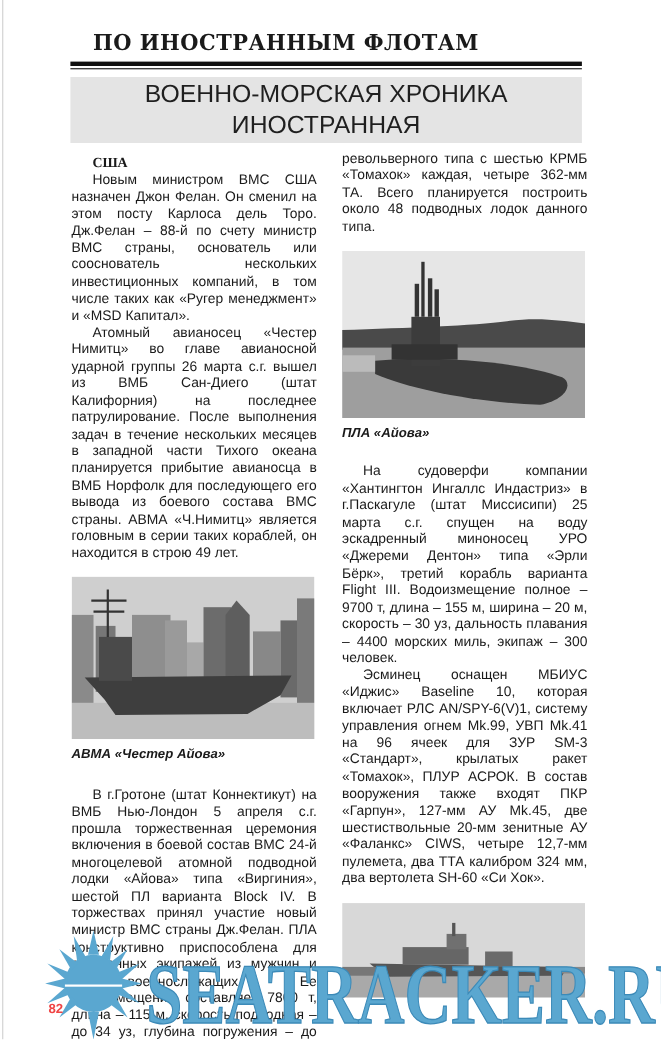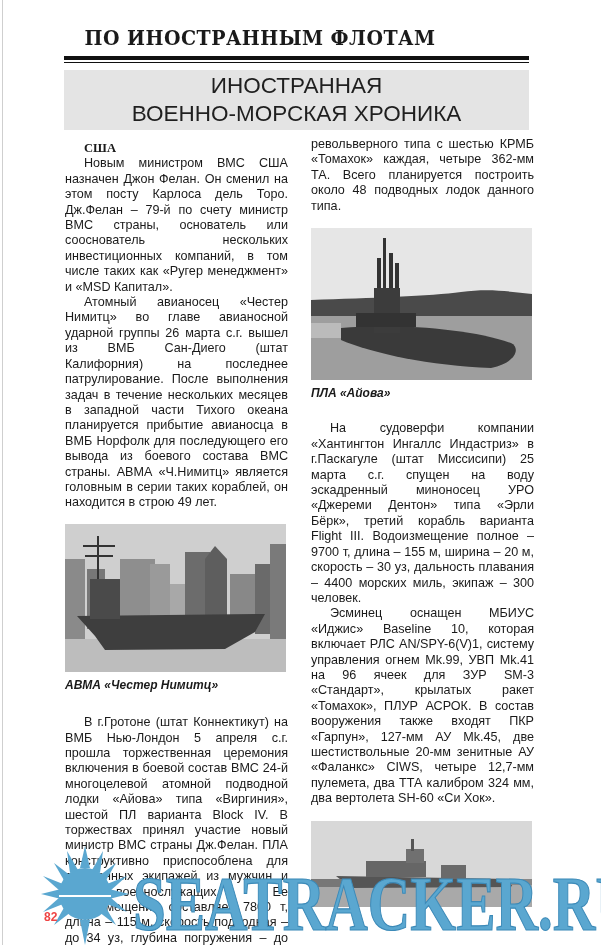--- a/index.html
+++ b/index.html
@@ -33,27 +33,27 @@
 </head>
 <body>
 
 <div class="left-edge"></div>
 
 <div class="section-title">ПО ИНОСТРАННЫМ ФЛОТАМ</div>
 <div class="rule-thick"></div>
 <div class="rule-thin"></div>
 
 <div class="headline-box">
+  <div>ВОЕННО-МОРСКАЯ ХРОНИКА</div>
   <div>ИНОСТРАННАЯ</div>
-  <div>ВОЕННО-МОРСКАЯ ХРОНИКА</div>
 </div>
 
 <div class="col col-left">
   <p class="country">США</p>
-  <p>Новым министром ВМС США назначен Джон Фелан. Он сменил на этом посту Карлоса дель Торо. Дж.Фелан – 79-й по счету министр ВМС страны, основатель или сооснователь нескольких инвестиционных компаний, в том числе таких как «Ругер менеджмент» и «MSD Капитал».</p>
+  <p>Новым министром ВМС США назначен Джон Фелан. Он сменил на этом посту Карлоса дель Торо. Дж.Фелан – 88-й по счету министр ВМС страны, основатель или сооснователь нескольких инвестиционных компаний, в том числе таких как «Ругер менеджмент» и «MSD Капитал».</p>
   <p>Атомный авианосец «Честер Нимитц» во главе авианосной ударной группы 26 марта с.г. вышел из ВМБ Сан-Диего (штат Калифорния) на последнее патрулирование. После выполнения задач в течение нескольких месяцев в западной части Тихого океана планируется прибытие авианосца в ВМБ Норфолк для последующего его вывода из боевого состава ВМС страны. АВМА «Ч.Нимитц» является головным в серии таких кораблей, он находится в строю 49 лет.</p>
   <div style="height:13px"></div>
   <div class="photo" style="height:148px">
     <svg width="221" height="148" viewBox="0 0 221 148">
       <rect width="221" height="148" fill="#cfcfcf"></rect>
       <rect x="0" y="35" width="20" height="80" fill="#8a8a8a"></rect>
       <rect x="22" y="45" width="18" height="60" fill="#777"></rect>
       <rect x="55" y="35" width="35" height="75" fill="#8e8e8e"></rect>
       <rect x="85" y="40" width="20" height="60" fill="#9a9a9a"></rect>
       <rect x="105" y="60" width="15" height="50" fill="#a8a8a8"></rect>
@@ -63,21 +63,21 @@
       <rect x="190" y="40" width="15" height="70" fill="#6a6a6a"></rect>
       <rect x="205" y="20" width="16" height="95" fill="#7a7a7a"></rect>
       <rect x="0" y="115" width="221" height="33" fill="#bdbdbd"></rect>
       <polygon points="12,92 200,90 190,108 160,125 40,126 30,112" fill="#3e3e3e"></polygon>
       <rect x="25" y="55" width="30" height="40" fill="#4a4a4a"></rect>
       <line x1="33" y1="12" x2="33" y2="55" stroke="#333" stroke-width="2"></line>
       <line x1="18" y1="22" x2="50" y2="22" stroke="#333" stroke-width="2"></line>
       <line x1="20" y1="32" x2="48" y2="32" stroke="#333" stroke-width="2"></line>
     </svg>
   </div>
-  <div class="caption">АВМА «Честер Нимитц»</div>
+  <div class="caption">АВМА «Честер Айова»</div>
   <div style="height:22px"></div>
   <p>В г.Гротоне (штат Коннектикут) на ВМБ Нью-Лондон 5 апреля с.г. прошла торжественная церемония включения в боевой состав ВМС 24-й многоцелевой атомной подводной лодки «Айова» типа «Виргиния», шестой ПЛ варианта Block IV. В торжествах принял участие новый министр ВМС страны Дж.Фелан. ПЛА конструктивно приспособлена для смешанных экипажей из мужчин и женщин-военнослужащих. Ее водоизмещение составляет 7800 т, длина – 115 м, скорость подводная – до 34 уз, глубина погружения – до 500 м. Вооружение – две УВП</p>
 </div>
 
 <div class="col col-right">
   <p style="text-indent:0">револьверного типа с шестью КРМБ «Томахок» каждая, четыре 362-мм ТА. Всего планируется построить около 48 подводных лодок данного типа.</p>
   <div style="height:14px"></div>
   <div class="photo" style="height:152px">
     <svg width="221" height="152" viewBox="0 0 221 152">
       <rect width="221" height="152" fill="#e6e6e6"></rect>

